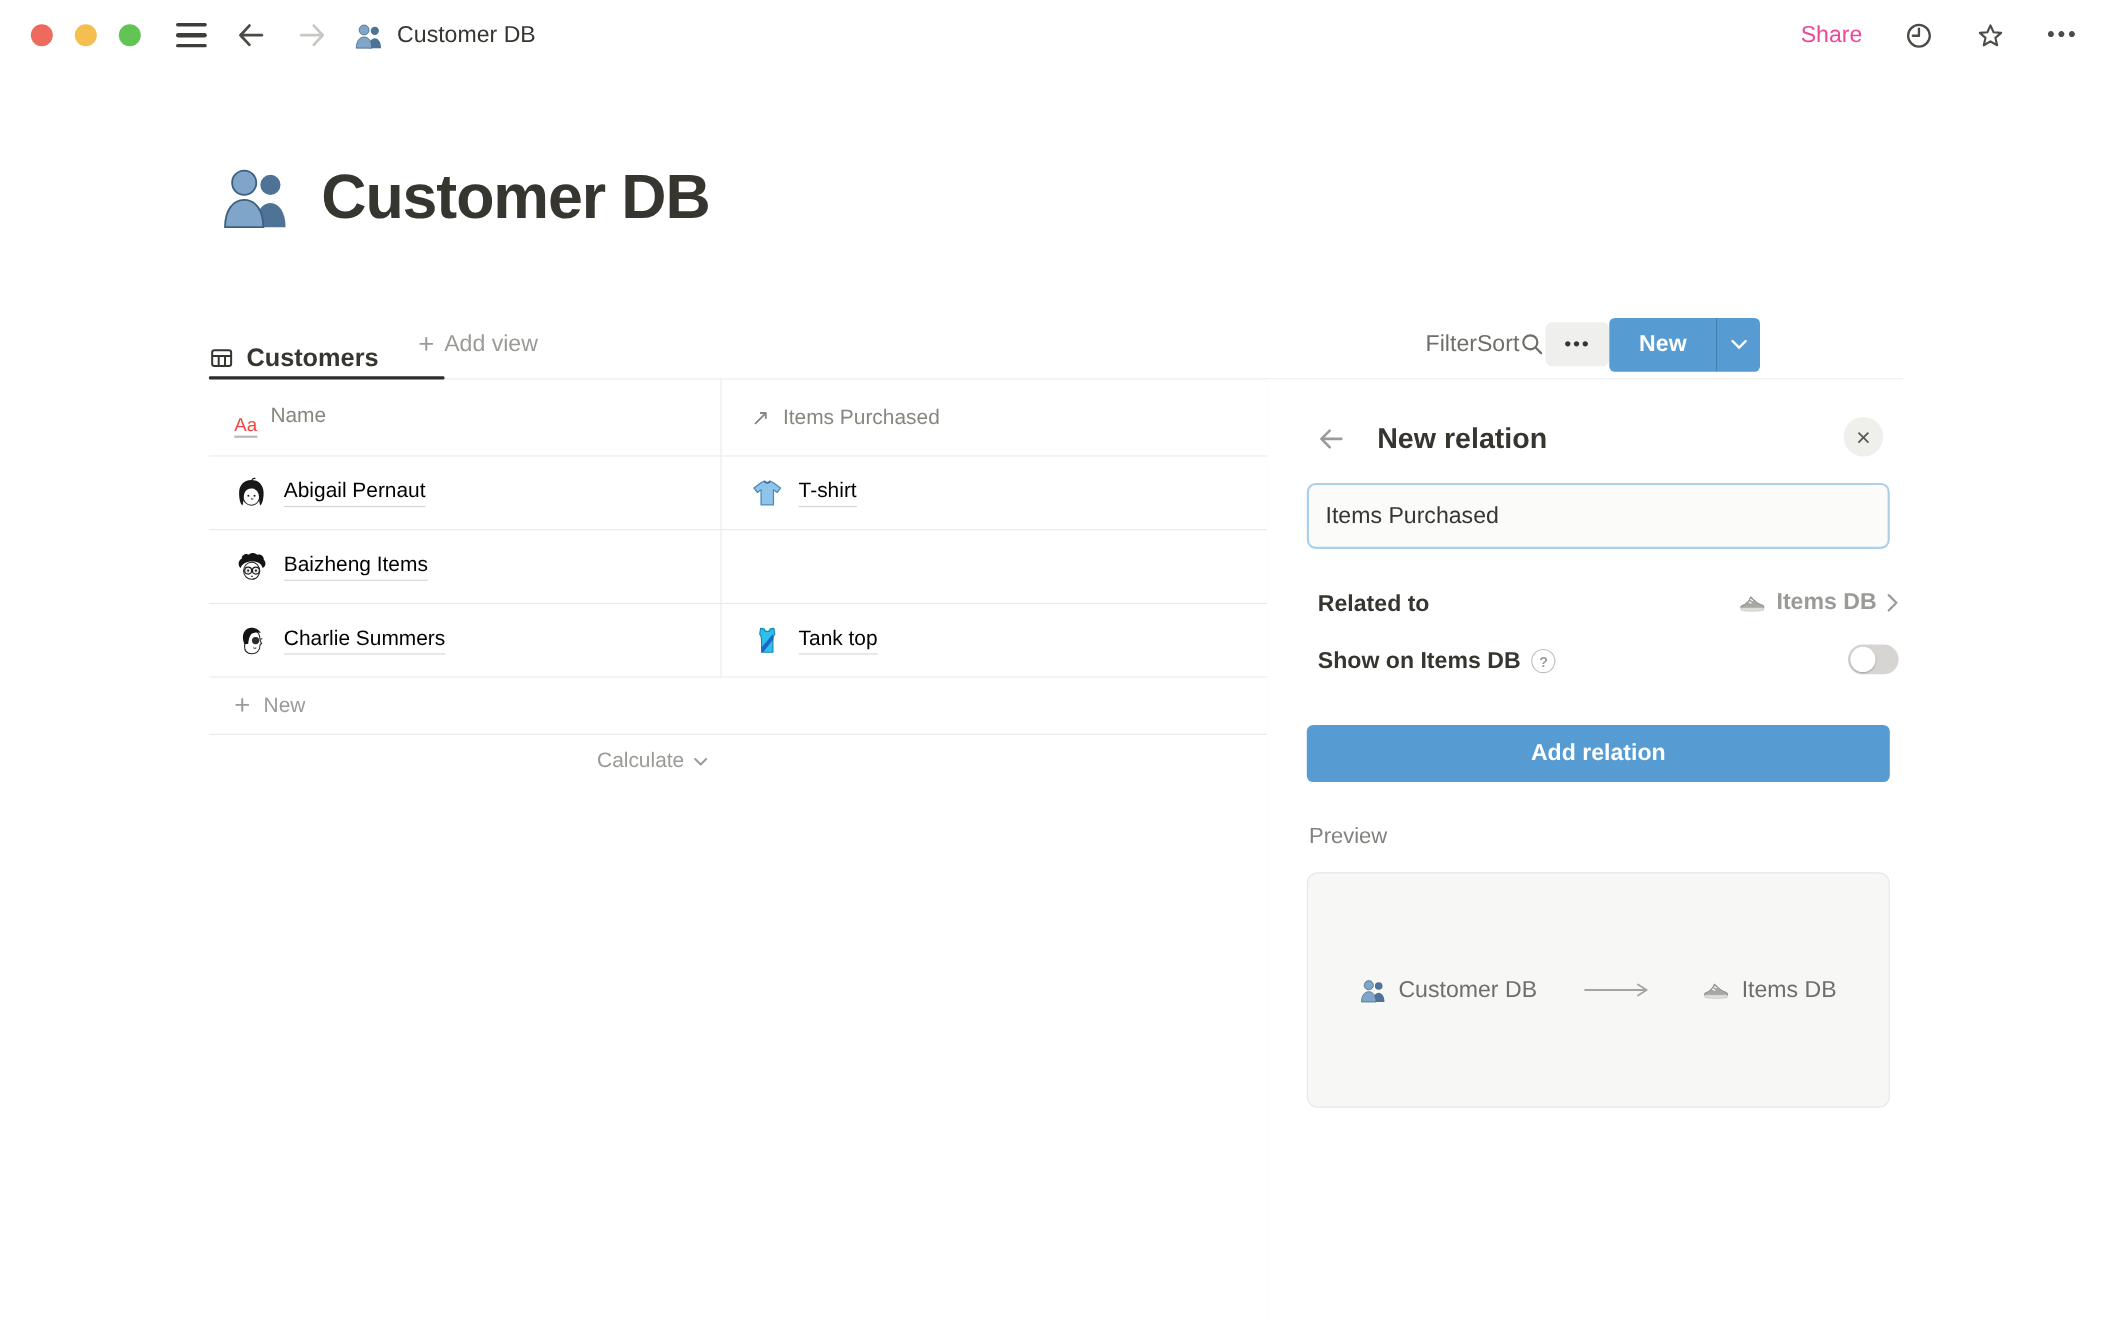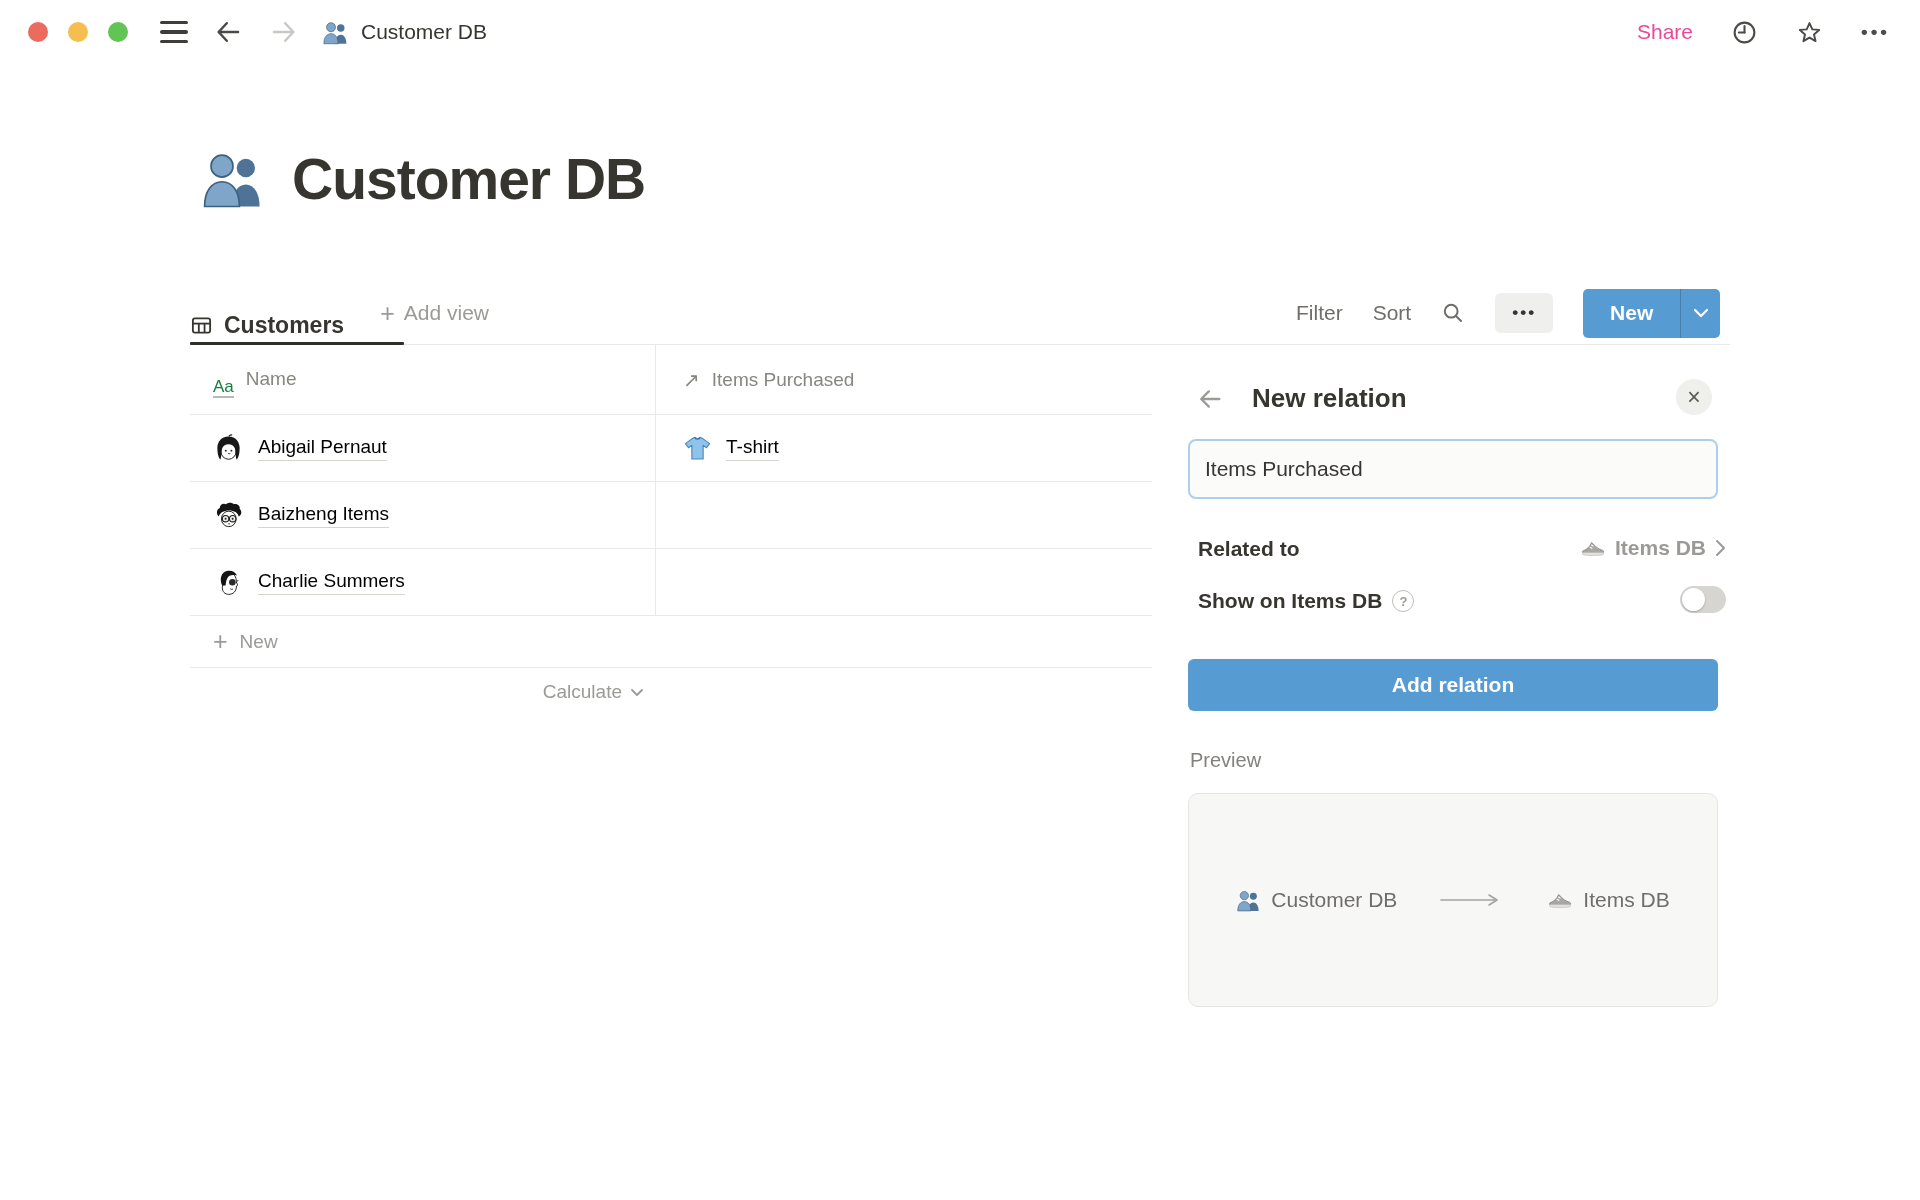--- a/index.html
+++ b/index.html
@@ -26,37 +26,37 @@
   .page-header h1 { font-size:57px; font-weight:700; letter-spacing:-1px; color:#37352f; }
 
   
   .tabs-line { position:absolute; left:190px; top:344px; width:1540px; height:1px; background:#e9e9e7; }
   .tab-underline { position:absolute; left:190px; top:342px; width:214px; height:3px; background:#2f2e2b; border-radius:1px; }
   .views { position:absolute; left:190px; top:285px; height:56px; display:flex; align-items:center; }
   .tab-active { display:flex; align-items:center; gap:11px; font-size:23px; font-weight:600; color:#37352f;margin-top:24px; }
   .add-view { margin-left:36px; display:flex; align-items:center; gap:9px; font-size:21px; color:#9b9a97; }
   .plus-glyph { font-size:25px; font-weight:300; color:#9b9a97; line-height:1; }
 
-  .toolbar { position:absolute; left:1296px; top:285px; height:56px; display:flex; align-items:center; gap:30px; }
+  .toolbar { position:absolute; left:1296px; top:285px; height:56px; display:flex; align-items:center; }
   .tb-label { font-size:21px; color:#6f6e6a; }
   .more-btn { width:58px; height:40px; border-radius:6px; background:#efefed; display:flex; align-items:center; justify-content:center;
               font-size:17px; font-weight:bold; letter-spacing:2px; color:#37352f; }
   .new-btn { width:137px; height:49px; border-radius:5px; background:#579bd3; display:flex; align-items:stretch; overflow:hidden; }
   .new-btn .nb-main { flex:1; display:flex; align-items:center; justify-content:center; color:#fff; font-size:21px; font-weight:600; }
   .new-btn .nb-split { width:40px; display:flex; align-items:center; justify-content:center; border-left:1px solid rgba(0,0,0,0.18); }
 
   
   .table { position:absolute; left:190px; top:345px; width:962px; }
   .trow { display:flex; }
   .c1 { width:466px; display:flex; align-items:center; padding-left:23px; border-right:1px solid #e9e9e7; }
   .c2 { flex:1; display:flex; align-items:center; padding-left:27px; }
   .trow.header { height:70px; color:#87867f; font-size:19px; border-bottom:1px solid #e9e9e7; }
   .trow.data { height:67px; border-bottom:1px solid #e9e9e7; }
   .htype { display:flex; align-items:center; gap:12px; }
-  .aa-glyph { font-size:17px; color:#15803d; border-bottom:2px solid #b9b8b4; line-height:1.15;margin-top:16px; }
+  .aa-glyph { font-size:17px; color:#ef4444; border-bottom:2px solid #b9b8b4; line-height:1.15;margin-top:16px; }
   .rel-glyph { font-size:20px; color:#87867f; }
   .cell-entry { display:flex; align-items:center; gap:14px; }
   .page-link { font-size:19px; font-weight:500; color:#000000; border-bottom:1.5px solid #d6d4cf; padding-bottom:2px; }
   .trow.newrow { height:52px; border-bottom:1px solid #e9e9e7; align-items:center; padding-left:23px;
                  color:#9b9a97; font-size:19px; display:flex; gap:12px; }
   .trow.calcrow { height:48px; }
   .calc-cell { width:466px; display:flex; align-items:center; justify-content:flex-end; gap:8px;
                padding-right:12px; color:#9b9a97; font-size:19px; }
 
   
@@ -275,20 +275,31 @@
                 <path d="M12.5 6.5 C19 4.2 24 8.3 24 14 C24 16 25 17.6 25.6 18.6 L24.2 19.6 C24.2 25 21 28.2 16.2 28.2 C12.2 28.2 9.6 25.6 9.6 21 Z" fill="#ffffff" stroke="#1f1f1f" stroke-width="1"></path>
                 <path d="M9.4 19 C6.6 12.8 8.2 5.6 14.2 4.1 C19.2 2.9 23.2 5.2 24.8 8.8 C20.2 7.8 17 8.4 15.5 10.4 C14 12.4 13.4 15.4 13 19 Z" fill="#141414"></path>
                 <circle cx="20" cy="15.8" r="3.4" fill="#2b2b2b"></circle>
                 <path d="M24.6 14.6 l1.6 -0.6" stroke="#1f1f1f" stroke-width="1"></path>
                 <path d="M17.8 22.6 q1.4 .9 2.8 .2" stroke="#1f1f1f" stroke-width="0.9" fill="none"></path>
               </svg>
           </span>
           <span class="page-link">Charlie Summers</span>
         </span>
       </div>
+      <div class="c2">
+        <span class="cell-entry">
+          <span class="icon-inline">
+            <svg width="29" height="29" viewBox="0 0 36 36">
+                <path d="M10.5 4 L14.5 4.6 C14.8 8.6 21.2 8.6 21.5 4.6 L25.5 4 L26.5 10.5 C24.8 12.2 24.4 14.5 24.4 18 L24.4 31 L11.6 31 L11.6 18 C11.6 14.5 11.2 12.2 9.5 10.5 Z" fill="#2fc0ea" stroke="#128ab8" stroke-width="1.3" stroke-linejoin="round"></path>
+                <path d="M11.6 25.5 L24.4 10.3 L24.4 16.8 L13.4 31 L11.6 31 Z" fill="#1a66c8"></path>
+              </svg>
+          </span>
+          <span class="page-link">Tank top</span>
+        </span>
+      </div>
     </div>
 
     <div class="trow newrow">
       <span class="plus-glyph">+</span>
       <span>New</span>
     </div>
 
     <div class="trow calcrow">
       <div class="calc-cell">
         <span>Calculate</span>

